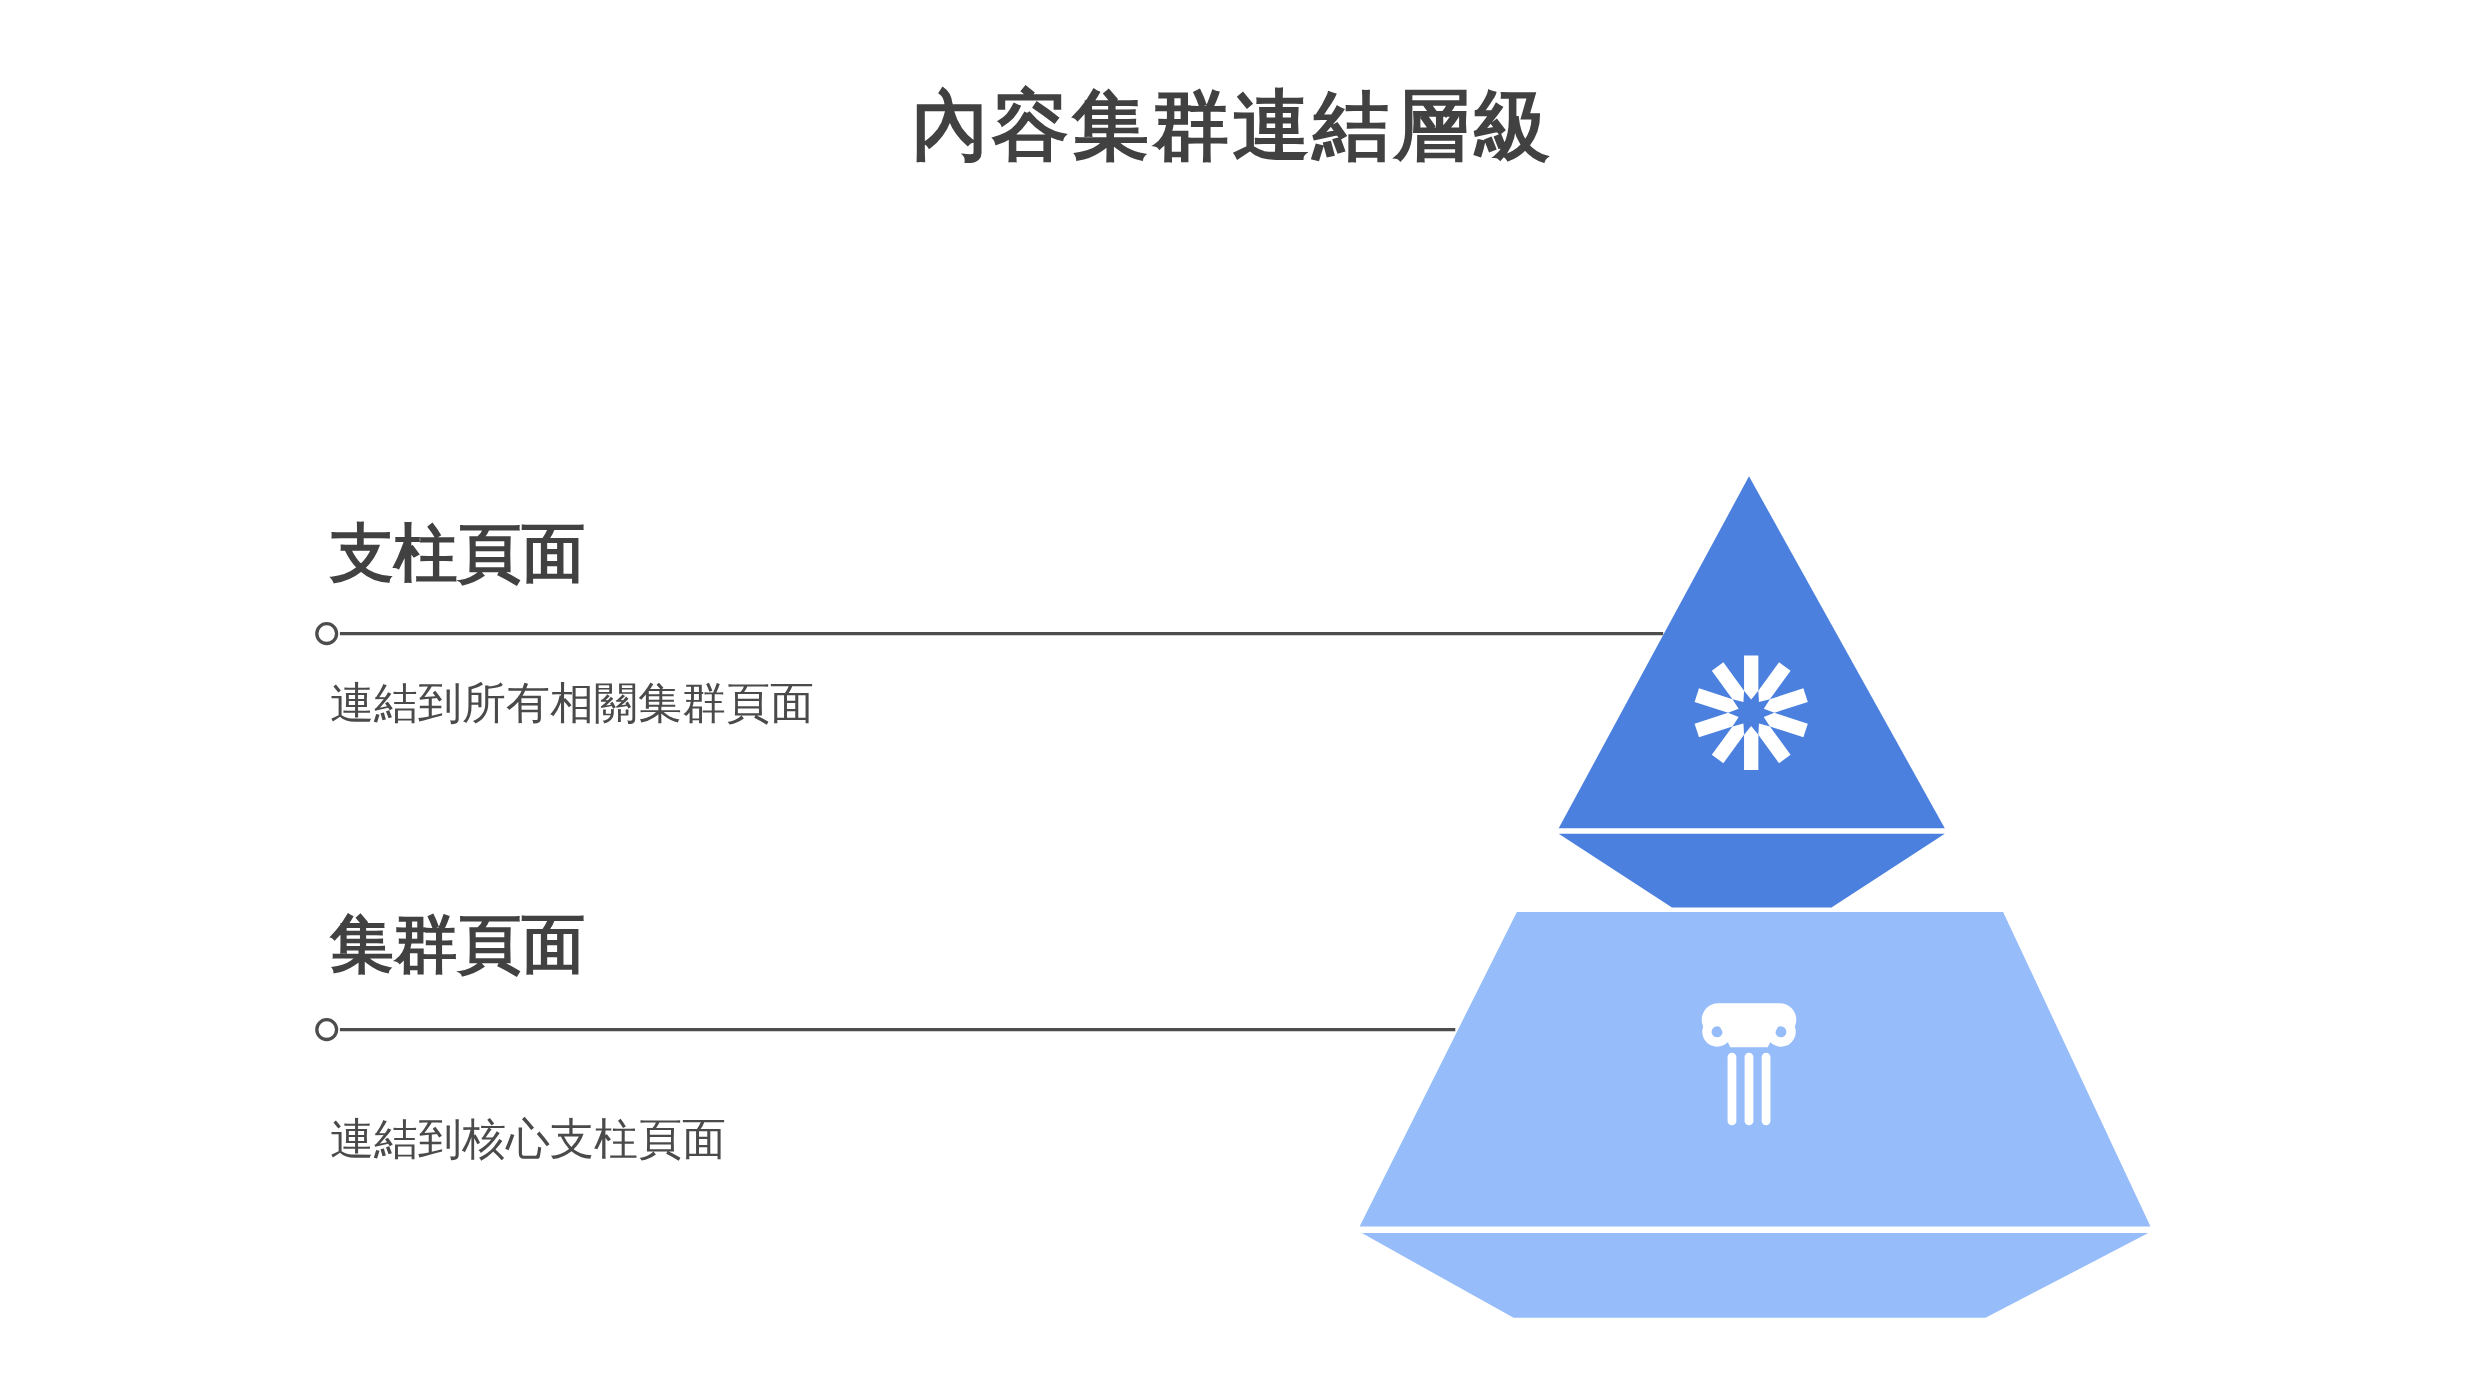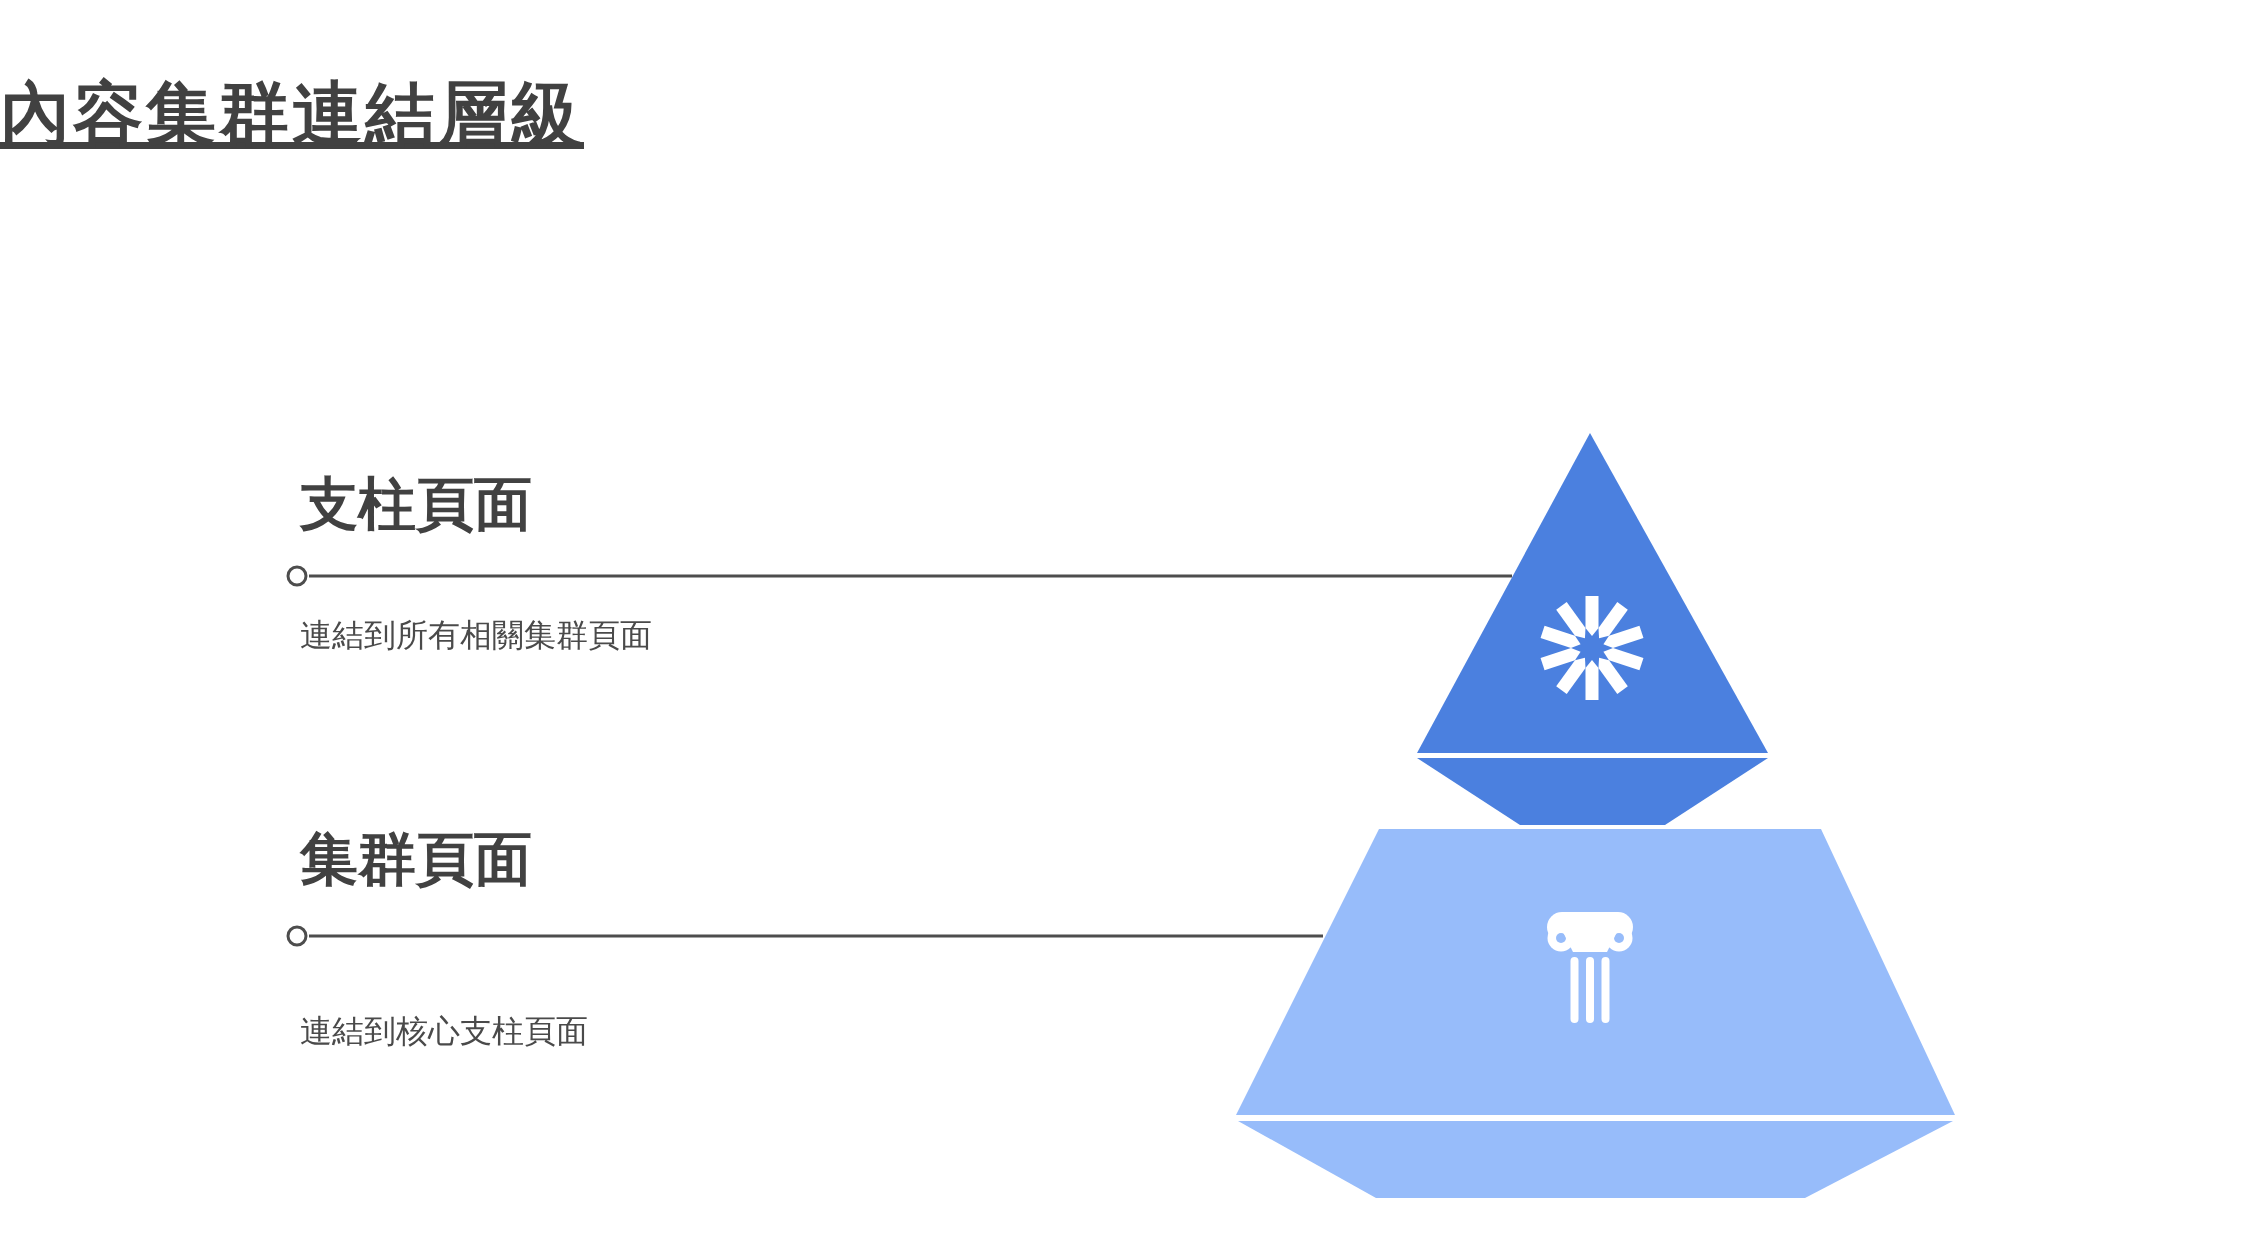--- a/index.html
+++ b/index.html
@@ -14,31 +14,32 @@
   html,body{margin:0;padding:0;}
   body{
     width:2241px;height:1260px;
     background:var(--background);
     font-family:"Liberation Sans","DejaVu Sans",sans-serif;
     position:relative;overflow:hidden;
   }
   .canvas{position:absolute;inset:0;width:2241px;height:1260px;}
   .page-title{
     position:absolute;top:74px;left:0;right:0;
+    text-align:center;
     font-size:70px;font-weight:700;line-height:1.15;
     color:var(--heading-text);
-    letter-spacing:3px;margin:0;text-decoration:underline;
+    letter-spacing:3px;margin:0;
   }
   .entry{position:absolute;left:300px;}
   .entry-label{
     font-size:58px;font-weight:700;line-height:1.05;
     color:var(--heading-text);margin:0;
   }
   .entry-desc{
-    font-size:32px;font-weight:400;line-height:1.1;
+    font-size:40px;font-weight:400;line-height:1.1;
     color:var(--body-text);margin:0;
   }
   .pos-label-1{top:474px;}
   .pos-desc-1{top:618px;}
   .pos-label-2{top:834px;}
   .pos-desc-2{top:1014px;}
   svg.overlay{position:absolute;top:0;left:0;}
   .pillar-shape{fill:var(--pillar-fill);}
   .cluster-shape{fill:var(--cluster-fill);}
   .connector-line{stroke:var(--connector);stroke-width:3;}

